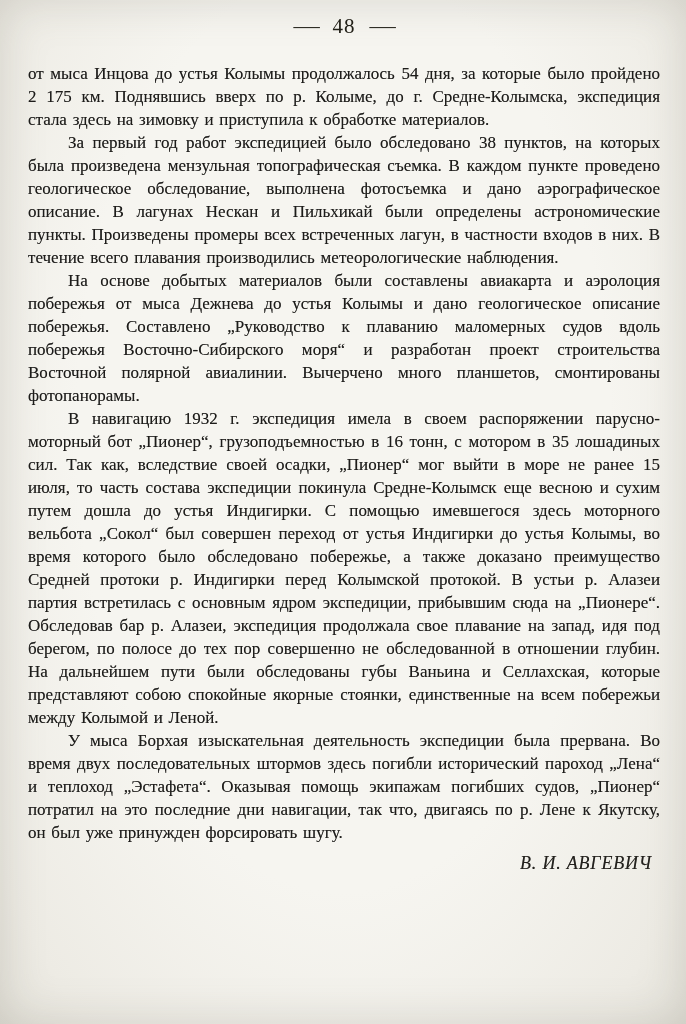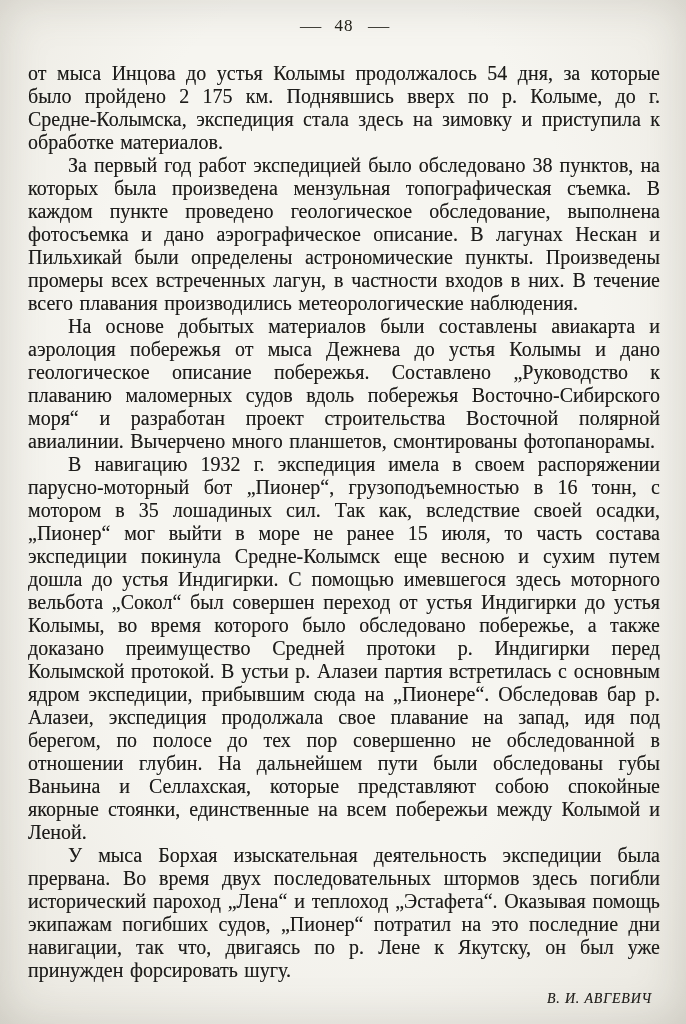--- a/index.html
+++ b/index.html
@@ -15,55 +15,55 @@
     margin: 0;
     padding: 12px 26px 0 28px;
     overflow: hidden;
     background: radial-gradient(ellipse at 50% 42%, #f6f5f0 55%, #edebe4 88%, #e6e4dc 100%);
     box-shadow: inset 0 0 46px rgba(110, 105, 90, 0.22);
     font-family: "Liberation Serif", "DejaVu Serif", serif;
     color: #1d1c1a;
   }
   .page-header {
     text-align: center;
-    font-size: 17px;
+    font-size: 21px;
     line-height: 24px;
     margin-top: 2px;
     color: #222018;
   }
   .page-header .page-num {
     display: inline-block;
     margin: 0 16px;
     letter-spacing: 1px;
   }
   .page-header .dash {
     display: inline-block;
     transform: scaleX(1.25);
   }
   .doc-body {
     margin-top: 24px;
-    font-size: 20px;
+    font-size: 17px;
     line-height: 23px;
     text-align: justify;
     text-shadow: 0 0 0.45px rgba(10, 10, 10, 0.45);
     word-spacing: 1.5px;
   }
   .para {
     margin: 0;
     text-indent: 40px;
   }
   .para.no-indent {
     text-indent: 0;
   }
   .signature {
     margin-top: 9px;
     padding-right: 8px;
     text-align: right;
     font-style: italic;
-    font-size: 14px;
+    font-size: 18px;
     letter-spacing: 0.8px;
     color: #23211d;
     text-shadow: 0 0 0.45px rgba(10, 10, 10, 0.4);
   }
 </style>
 </head>
 <body>
 
 <div class="scan-page">
 

